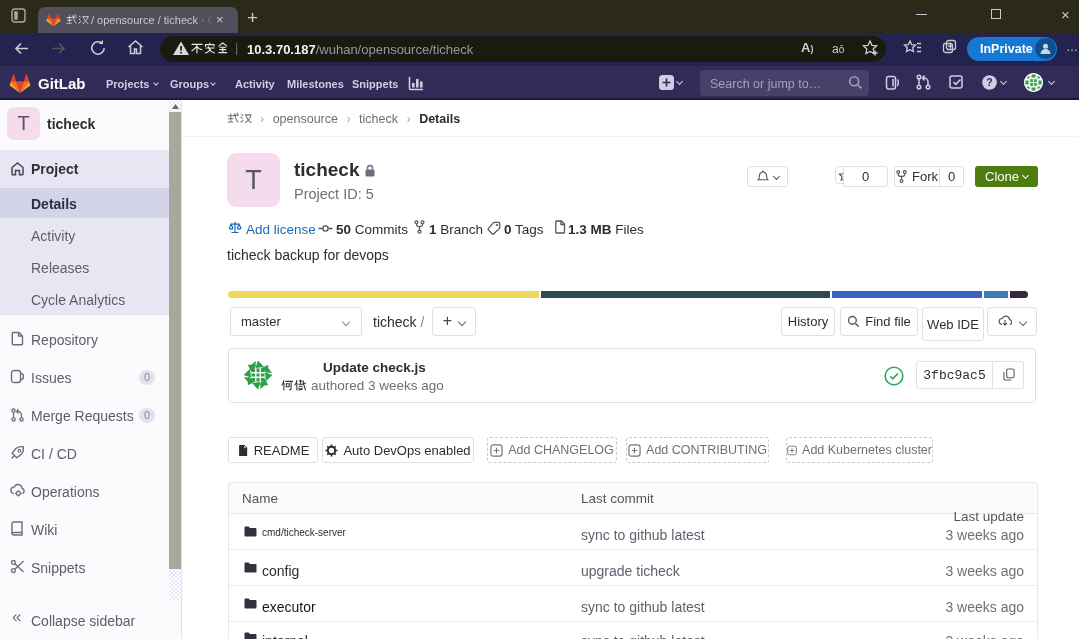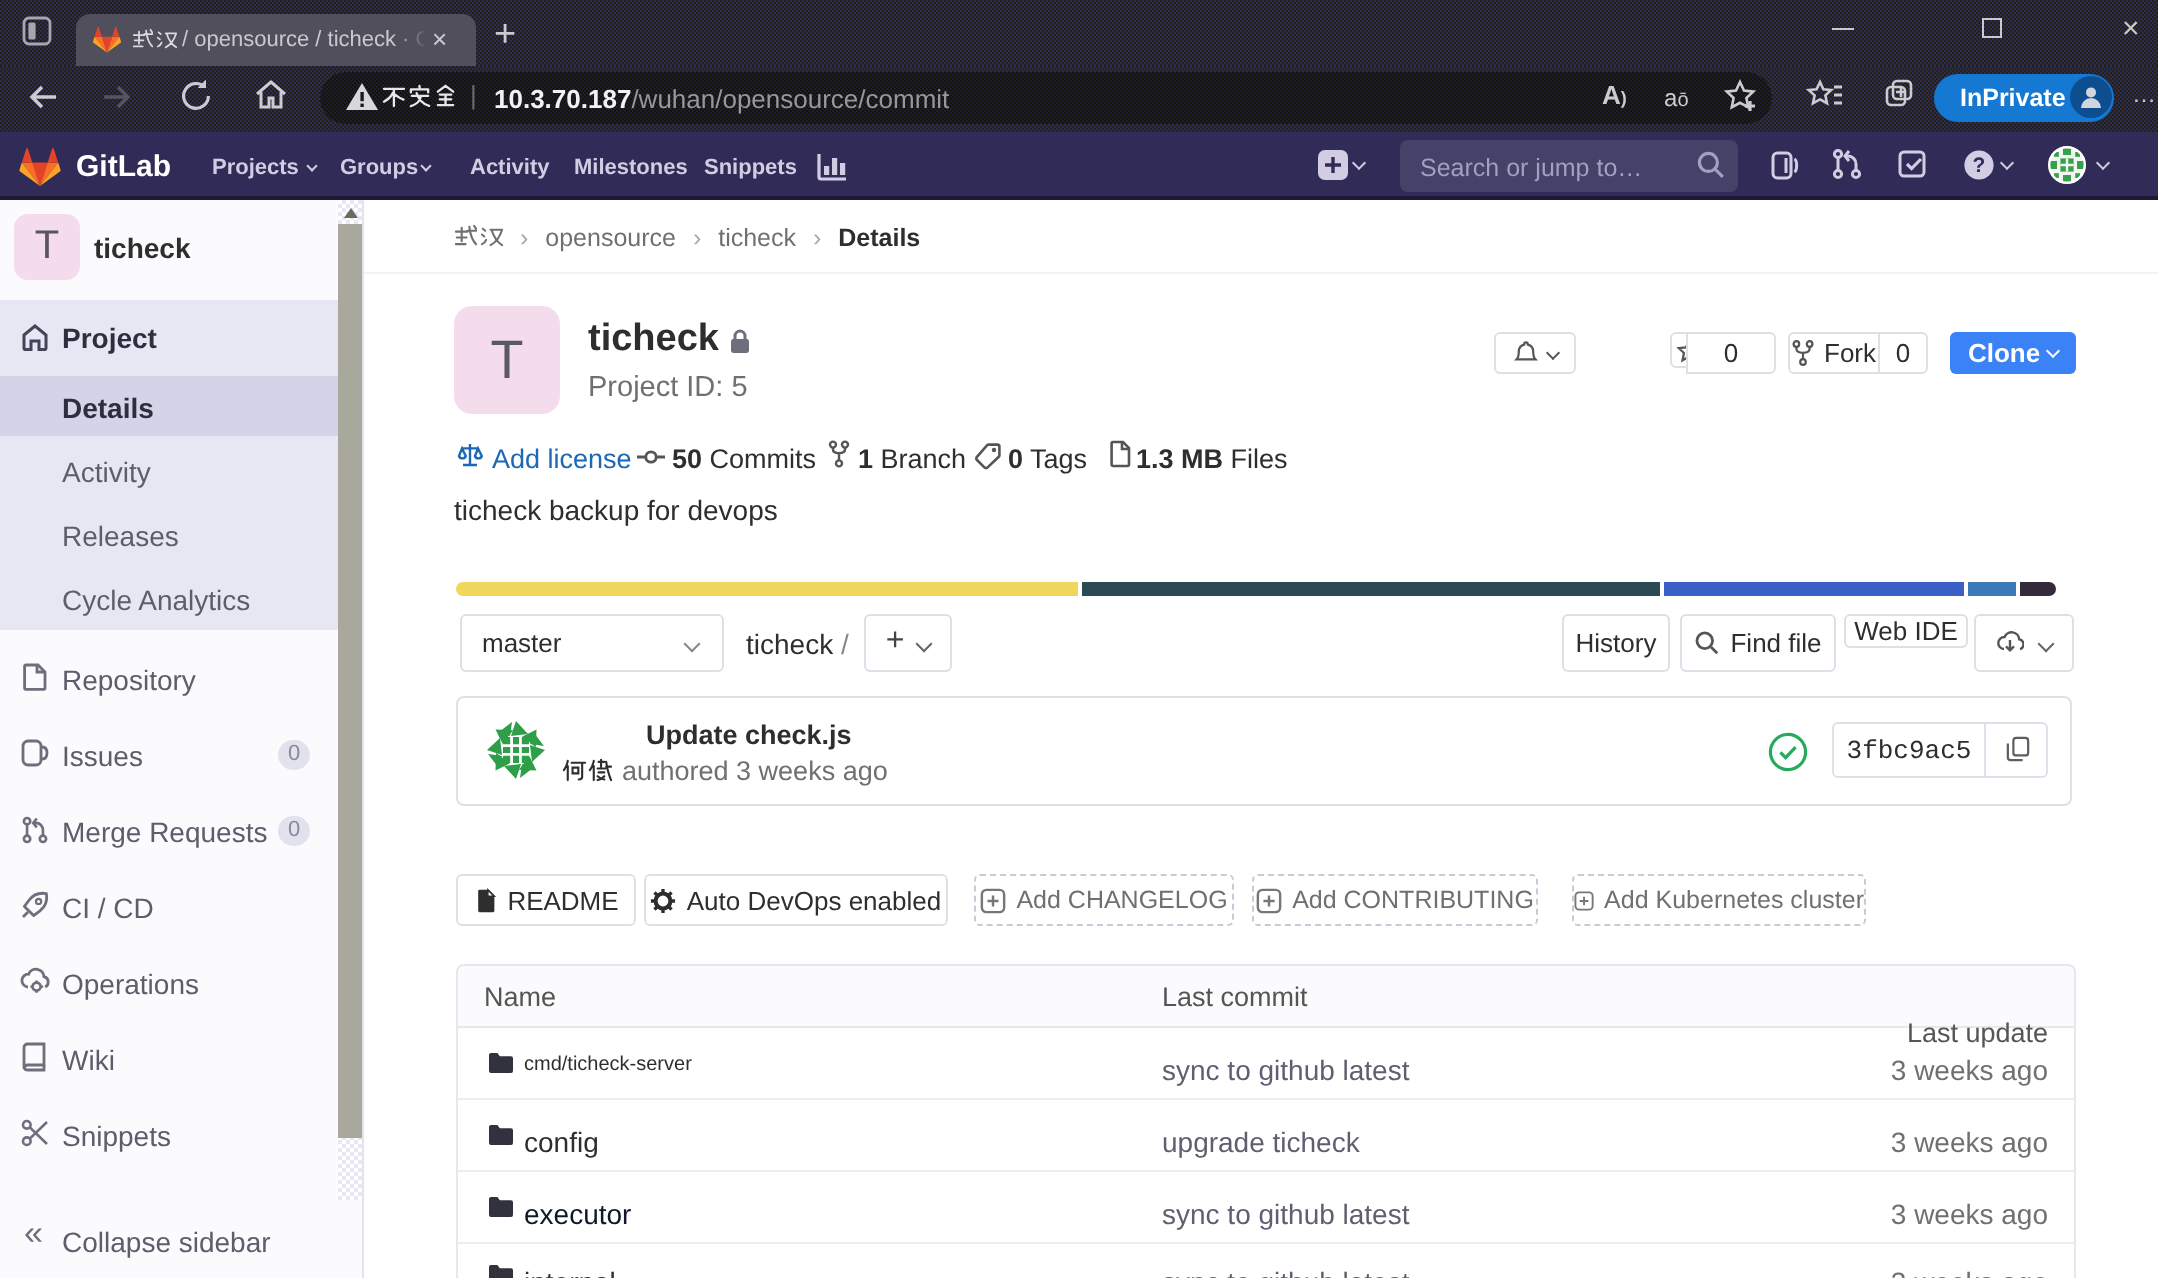--- a/index.html
+++ b/index.html
@@ -81,21 +81,21 @@
       <path d="M1 2.5h10.5M6.2 2.5V11.5M5.8 4.5C4.8 6.5 3 8.2 1 9.2M6.8 5.5c1.4 1.2 2.8 2 4.4 2.6"></path>
     </g>
     <g transform="translate(13,0) scale(0.96)">
       <path d="M6 1v1.8M1.5 2.8h9M1.5 2.8v1.6M10.5 2.8v1.6M2 6.2h8.5M6.8 6.2c-.4 2.2-2.2 4.4-5.3 5.3M4.5 4.8c.8 2.8 3.2 5.8 6.5 6.6"></path>
     </g>
     <g transform="translate(26,0) scale(0.96)">
       <path d="M6 1 2 4M6 1l4 3M3 5.5h6M3 8h6M2 11h8M6 5.5V11"></path>
     </g>
   </svg>
 <div class="a" style="left:235px;top:40px;font-size:13px;color:#6a6a72;">|</div>
-<div class="a" style="left:247px;top:42px;font-size:13px;color:#f2f2f4;font-weight:bold;">10.3.70.187<span style="font-weight:normal;color:#97979d;">/wuhan/opensource/commit</span></div>
+<div class="a" style="left:247px;top:42px;font-size:13px;color:#f2f2f4;font-weight:bold;">10.3.70.187<span style="font-weight:normal;color:#97979d;">/wuhan/opensource/ticheck</span></div>
 
 <div class="a" style="left:801px;top:40px;color:#cbcbd2;font-size:13px;font-weight:bold;">A<span style="font-size:9px;">)</span></div>
 <div class="a" style="left:832px;top:42px;color:#cbcbd2;font-size:12px;">a<span style="font-size:10px;">ō</span></div>
 <svg class="a" style="left:861px;top:39px" width="18" height="18" viewBox="0 0 18 18">
     <path d="m9 2 2 4.3 4.6.5-3.4 3.2.9 4.6L9 12.4l-4.1 2.2.9-4.6L2.4 6.8 7 6.3z" fill="none" stroke="#cbcbd2" stroke-width="1.3"></path>
     <path d="M14 11.5v5M11.5 14h5" stroke="#cbcbd2" stroke-width="1.6"></path>
   </svg>
 
 <svg class="a" style="left:903px;top:39px" width="19" height="18" viewBox="0 0 19 18">
     <path d="m7 2 1.7 3.6 3.9.4-2.9 2.7.8 3.9L7 10.7l-3.5 1.9.8-3.9L1.4 6l3.9-.4z" fill="none" stroke="#cbcbd2" stroke-width="1.3"></path>
@@ -291,21 +291,21 @@
       <path d="m7 1.5 1.7 3.6 3.8.4-2.8 2.6.8 3.9L7 10.1l-3.5 1.9.8-3.9L1.5 5.5l3.8-.4z" fill="none" stroke="#555" stroke-width="1.2"></path>
     </svg>Star</div>
 <div class="btn" style="left:843px;top:166px;width:45px;height:21px;border-radius:0 3px 3px 0;">0</div>
 <div class="btn" style="left:894px;top:166px;width:46px;height:21px;border-radius:3px 0 0 3px;"><svg width="11" height="13" viewBox="0 0 11 13">
       <circle cx="2.2" cy="2" r="1.4" fill="none" stroke="#555" stroke-width="1.1"></circle>
       <circle cx="8.8" cy="2" r="1.4" fill="none" stroke="#555" stroke-width="1.1"></circle>
       <circle cx="5.5" cy="11" r="1.4" fill="none" stroke="#555" stroke-width="1.1"></circle>
       <path d="M2.2 3.4v1c0 1.3 1.3 2 3.3 2s3.3-.7 3.3-2v-1M5.5 6.5v3" fill="none" stroke="#555" stroke-width="1.1"></path>
     </svg>Fork</div>
 <div class="btn" style="left:939px;top:166px;width:25px;height:21px;border-radius:0 3px 3px 0;">0</div>
-<div class="a" style="left:975px;top:166px;width:63px;height:21px;background:#3b82f6;border-radius:3px;color:#fff;font-size:13px;font-weight:bold;display:flex;align-items:center;justify-content:center;gap:6px;">Clone <span class="chev" style="width:5px;height:5px;margin-left:-2px;margin-bottom:2px;"></span></div>
+<div class="a" style="left:975px;top:166px;width:63px;height:21px;background:#4d7c0f;border-radius:3px;color:#fff;font-size:13px;font-weight:normal;display:flex;align-items:center;justify-content:center;gap:6px;">Clone <span class="chev" style="width:5px;height:5px;margin-left:-2px;margin-bottom:2px;"></span></div>
 
 <svg class="a" style="left:228px;top:221px" width="14" height="14" viewBox="0 0 14 14">
     <path d="M7 1v10M3 3.2h8M3.5 11.5h7M3 3.2 1.5 7a1.8 1.8 0 0 0 3.4 0zM11 3.2 9.5 7a1.8 1.8 0 0 0 3.4 0z" fill="none" stroke="#1b69b6" stroke-width="1.2"></path>
   </svg>
 <div class="a" style="left:246px;top:222px;font-size:13.5px;color:#1b69b6;">Add license</div>
 <svg class="a" style="left:318px;top:223px" width="15" height="11" viewBox="0 0 15 11">
     <circle cx="7.5" cy="5.5" r="2.6" fill="none" stroke="#555" stroke-width="1.4"></circle>
     <path d="M0.5 5.5h4M10.5 5.5h4" stroke="#555" stroke-width="1.4"></path>
   </svg>
 <div class="a" style="left:336px;top:222px;font-size:13.5px;color:#2e2e2e;"><b>50</b> Commits</div>
@@ -345,21 +345,21 @@
 <div class="a" style="left:373px;top:314px;font-size:14px;color:#2e2e2e;">ticheck <span style="color:#888;">/</span></div>
 <div class="btn" style="left:432px;top:307px;width:44px;height:29px;gap:7px;">
     <span style="font-size:16px;color:#444;margin-top:-2px;">+</span>
     <span class="chev" style="color:#666;"></span>
   </div>
 <div class="btn" style="left:781px;top:307px;width:54px;height:29px;">History</div>
 <div class="btn" style="left:840px;top:307px;width:78px;height:29px;"><svg width="13" height="13" viewBox="0 0 15 15">
       <circle cx="6.2" cy="6.2" r="4.5" fill="none" stroke="#555" stroke-width="1.6"></circle>
       <path d="m9.8 9.8 3.6 3.6" stroke="#555" stroke-width="1.6"></path>
     </svg>Find file</div>
-<div class="btn" style="left:922px;top:307px;width:62px;height:17px;">Web IDE</div>
+<div class="btn" style="left:922px;top:307px;width:62px;height:34px;">Web IDE</div>
 <div class="btn" style="left:987px;top:307px;width:50px;height:29px;gap:8px;">
     <svg width="14" height="13" viewBox="0 0 14 13">
       <path d="M4 9.5a3 3 0 0 1 .3-6A3.8 3.8 0 0 1 11.6 4.6a2.6 2.6 0 0 1 .4 5" fill="none" stroke="#555" stroke-width="1.2"></path>
       <path d="M7 5v5M5 8.2l2 2 2-2" fill="none" stroke="#555" stroke-width="1.2"></path>
     </svg>
     <span class="chev" style="color:#666;"></span>
   </div>
 
 <div class="a" style="left:228px;top:348px;width:808px;height:55px;border:1px solid #e0e0ea;border-radius:4px;"></div>
 <svg class="a" style="left:241px;top:358px" width="34" height="34" viewBox="0 0 34 34">

